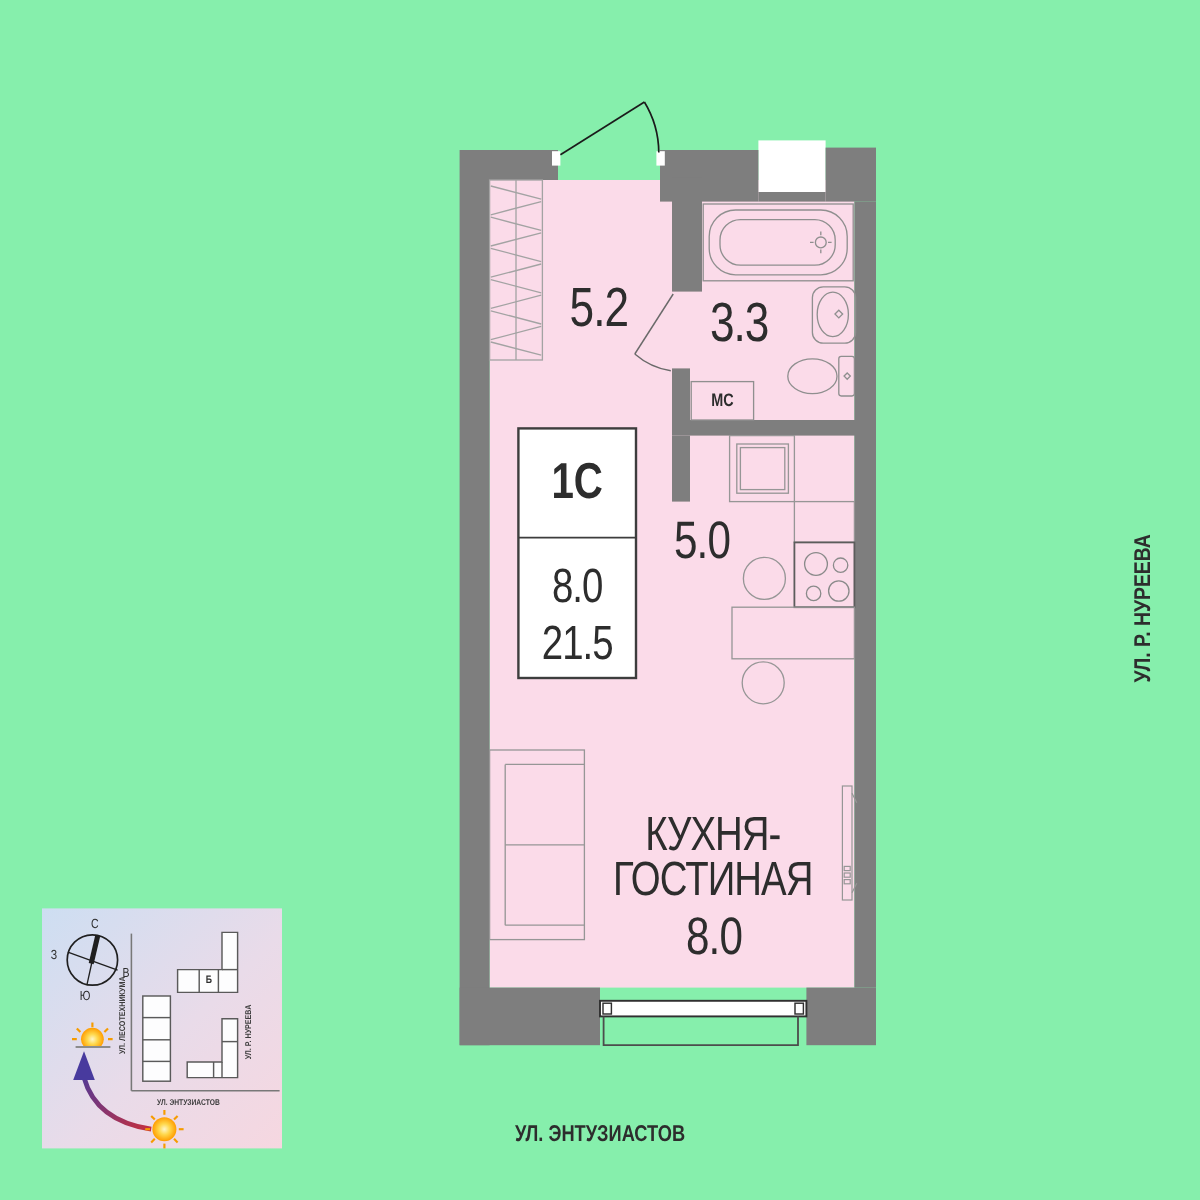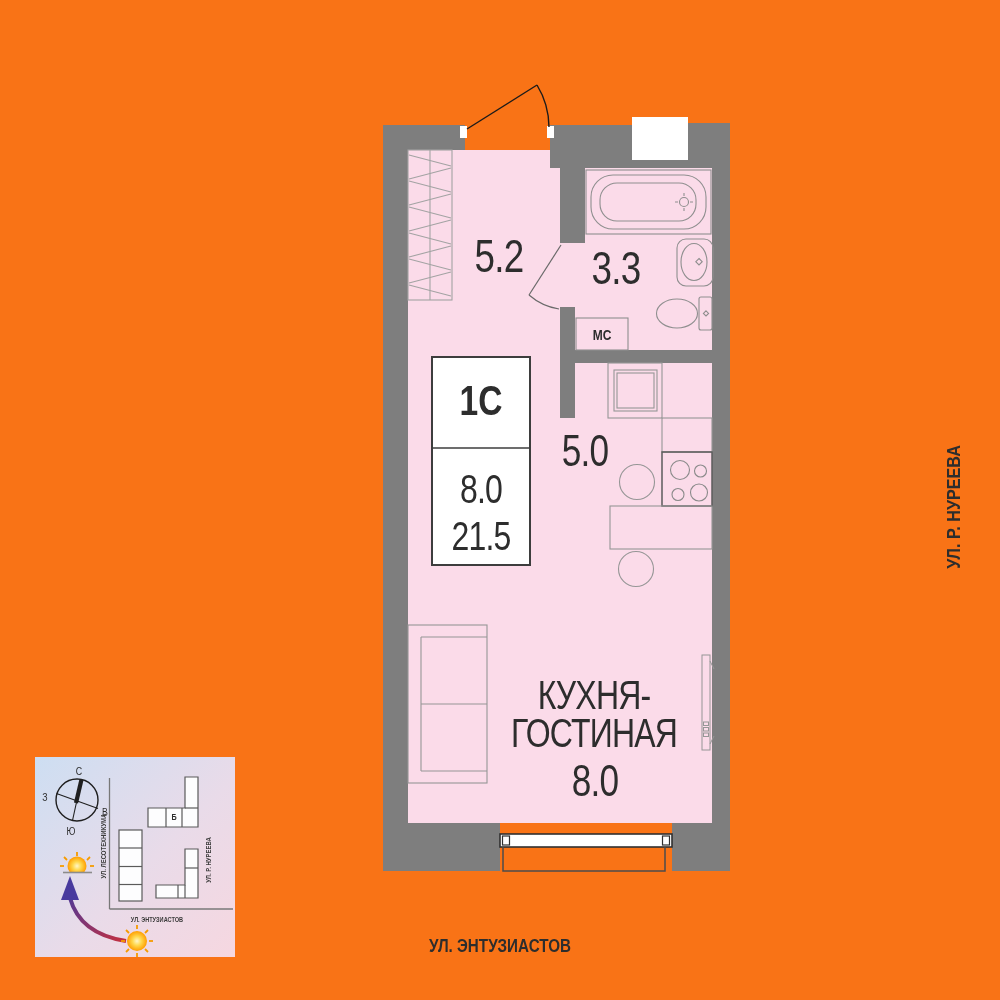--- a/index.html
+++ b/index.html
@@ -1,16 +1,16 @@
 <!DOCTYPE html>
 <html><head>
 <meta charset="utf-8">
 <style>
   html,body{margin:0;padding:0;background:#fff;}
-  .stage{position:relative;width:1000px;height:1000px;background:#f97316;overflow:hidden;
+  .stage{position:relative;width:1000px;height:1000px;background:#86efac;overflow:hidden;
          font-family:"Liberation Sans",sans-serif;}
   svg{position:absolute;left:0;top:0;}
   .lbl{position:absolute;transform:translate(-50%,-50%) scaleX(0.8);transform-origin:center;
        color:#2d2d2d;white-space:nowrap;line-height:1;}
   .thin{font-weight:400;letter-spacing:-1px;}
   .bold{font-weight:700;}
   .rot{transform:translate(-50%,-50%) rotate(-90deg) scaleX(0.85);}
   .mini{color:#3c3c3c;letter-spacing:0;}
 </style>
 </head>

